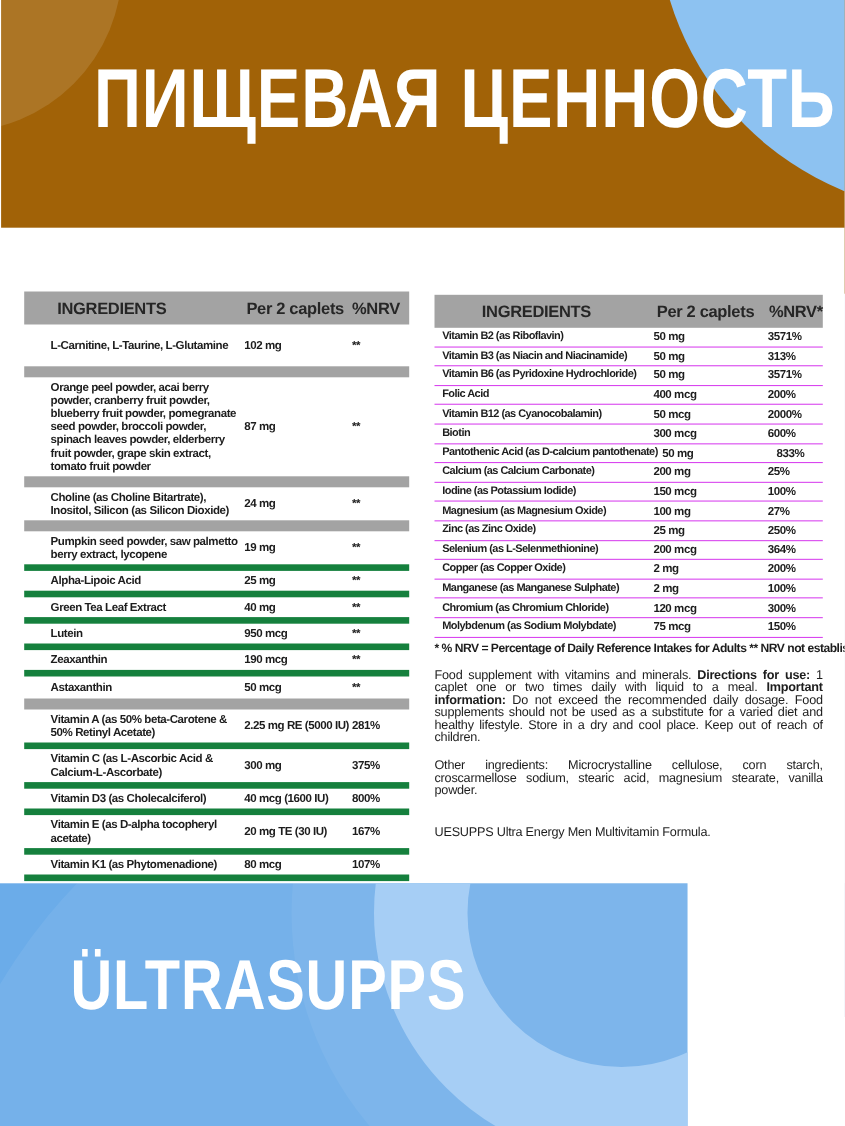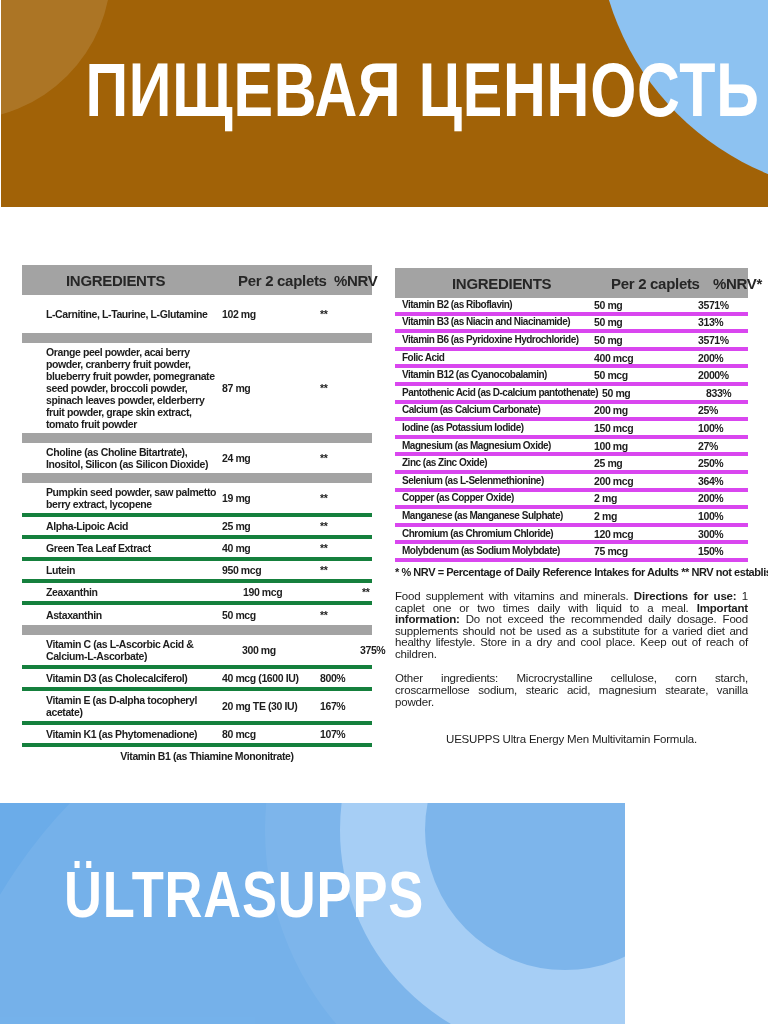--- a/index.html
+++ b/index.html
@@ -12,44 +12,44 @@
   .c-tr{left:596px;top:-354px;width:548px;height:548px;background:#8dc2f1;}
   .c-tl{left:-190px;top:-180px;width:300px;height:300px;background:rgba(255,255,255,0.12);}
   .title{position:absolute;top:47px;left:0;width:768px;margin:0;text-align:center;
          color:#ffffff;font-weight:bold;font-size:76px;line-height:86px;
          transform:scaleX(0.78);letter-spacing:1px;white-space:nowrap;}
 
   
   .panel{position:absolute;top:207px;left:0;width:768px;height:596px;background:#ffffff;color:#1d1d1d;}
 
   .thead{display:flex;align-items:center;height:30px;background:#a3a3a3;color:#262626;
-         font-weight:bold;font-size:15px;letter-spacing:-0.3px;padding-left:24px;box-sizing:border-box;}
+         font-weight:bold;font-size:15px;letter-spacing:-0.3px;padding-left:10px;box-sizing:border-box;}
   .thead .h1{flex:0 0 192px;box-sizing:border-box;padding-left:20px;}
   .t-rightwrap .thead .h1{padding-left:33px;}
   .thead .h2{flex:0 0 96px;}
   .t-rightwrap .thead .h2{flex:0 0 102px;}
   .thead .h3{flex:1;}
 
   .trow{display:flex;align-items:center;box-sizing:border-box;padding-left:8px;
         font-size:10.5px;font-weight:bold;letter-spacing:-0.4px;line-height:12px;}
-  .trow.line{border-bottom:4px solid #15803d;}
+  .trow.line{border-bottom:6px solid #15803d;}
   .c1{flex:0 0 192px;box-sizing:border-box;padding:3px 4px 3px 16px;}
   .c2{flex:0 0 96px;white-space:nowrap;}
   .c3{flex:1;white-space:nowrap;padding-left:2px;}
   .sepbar{height:10px;background:#a3a3a3;}
 
   .t-left{position:absolute;left:22px;top:58px;width:350px;}
 
   .t-rightwrap{position:absolute;left:395px;top:61px;width:353px;}
-  .t-rightwrap .trow{height:17.6px;border-bottom:4px solid #d946ef;padding-left:7px;}
+  .t-rightwrap .trow{height:17.6px;border-bottom:1px solid #d946ef;padding-left:7px;}
   .t-rightwrap .c1{flex:0 0 192px;white-space:nowrap;font-size:10px;letter-spacing:-0.5px;padding:0 4px 0 0;}
   .t-rightwrap .c2{flex:0 0 102px;}
 
   .footnote{margin-top:4px;font-size:11px;font-weight:bold;letter-spacing:-0.45px;white-space:nowrap;}
-  .para{margin:13px 0 0 0;font-size:11.5px;line-height:11.6px;letter-spacing:-0.2px;text-align:center;}
+  .para{margin:13px 0 0 0;font-size:11.5px;line-height:11.6px;letter-spacing:-0.2px;}
   .para.justify{text-align:justify;}
   .para.gap-big{margin-top:26px;}
 
   
   .bottom{position:absolute;top:803px;left:0;width:625px;height:221px;background:#6bace9;overflow:hidden;}
   .b-faint1{left:-70px;top:-153px;width:1000px;height:1000px;background:rgba(255,255,255,0.07);}
   .b-faint2{left:265px;top:-273px;width:600px;height:600px;background:rgba(255,255,255,0.06);}
   .ring{position:absolute;left:340px;top:-198px;width:450px;height:450px;border-radius:50%;
         box-sizing:border-box;border:85px solid #a6cef5;}
   .logo{position:absolute;left:64px;top:60px;margin:0;color:#ffffff;font-weight:bold;
@@ -107,32 +107,37 @@
           <div class="trow line" style="min-height: 18px;">
             <div class="c1">Green Tea Leaf Extract</div>
             <div class="c2">40 mg</div>
             <div class="c3">**</div>
           </div>
           <div class="trow line" style="min-height: 18px;">
             <div class="c1">Lutein</div>
             <div class="c2">950 mcg</div>
             <div class="c3">**</div>
           </div>
-          <div class="trow line" style="min-height: 18px; gap: 21px;">
+          <div class="trow line" style="min-height: 18px;">
             <div class="c1">Zeaxanthin</div>
             <div class="c2">190 mcg</div>
             <div class="c3">**</div>
           </div>
           <div class="trow" style="min-height: 20px;">
             <div class="c1">Astaxanthin</div>
             <div class="c2">50 mcg</div>
             <div class="c3">**</div>
           </div>
           <div class="sepbar"></div>
-          <div class="trow line" style="min-height: 30px; gap: 20px;">
+          <div class="trow line" style="min-height: 31px;">
+            <div class="c1">Vitamin A (as 50% beta-Carotene &amp; 50% Retinyl Acetate)</div>
+            <div class="c2">2.25 mg RE (5000 IU)</div>
+            <div class="c3">281%</div>
+          </div>
+          <div class="trow line" style="min-height: 30px;">
             <div class="c1">Vitamin C (as L-Ascorbic Acid &amp; Calcium-L-Ascorbate)</div>
             <div class="c2">300 mg</div>
             <div class="c3">375%</div>
           </div>
           <div class="trow line" style="min-height: 18px;">
             <div class="c1">Vitamin D3 (as Cholecalciferol)</div>
             <div class="c2">40 mcg (1600 IU)</div>
             <div class="c3">800%</div>
           </div>
           <div class="trow line" style="min-height: 18px;">
@@ -180,20 +185,25 @@
               <div class="c1">Folic Acid</div>
               <div class="c2">400 mcg</div>
               <div class="c3">200%</div>
             </div>
             <div class="trow">
               <div class="c1">Vitamin B12 (as Cyanocobalamin)</div>
               <div class="c2">50 mcg</div>
               <div class="c3">2000%</div>
             </div>
             <div class="trow">
+              <div class="c1">Biotin</div>
+              <div class="c2">300 mcg</div>
+              <div class="c3">600%</div>
+            </div>
+            <div class="trow">
               <div class="c1">Pantothenic Acid (as D-calcium pantothenate)</div>
               <div class="c2">50 mg</div>
               <div class="c3">833%</div>
             </div>
             <div class="trow">
               <div class="c1">Calcium (as Calcium Carbonate)</div>
               <div class="c2">200 mg</div>
               <div class="c3">25%</div>
             </div>
             <div class="trow">

